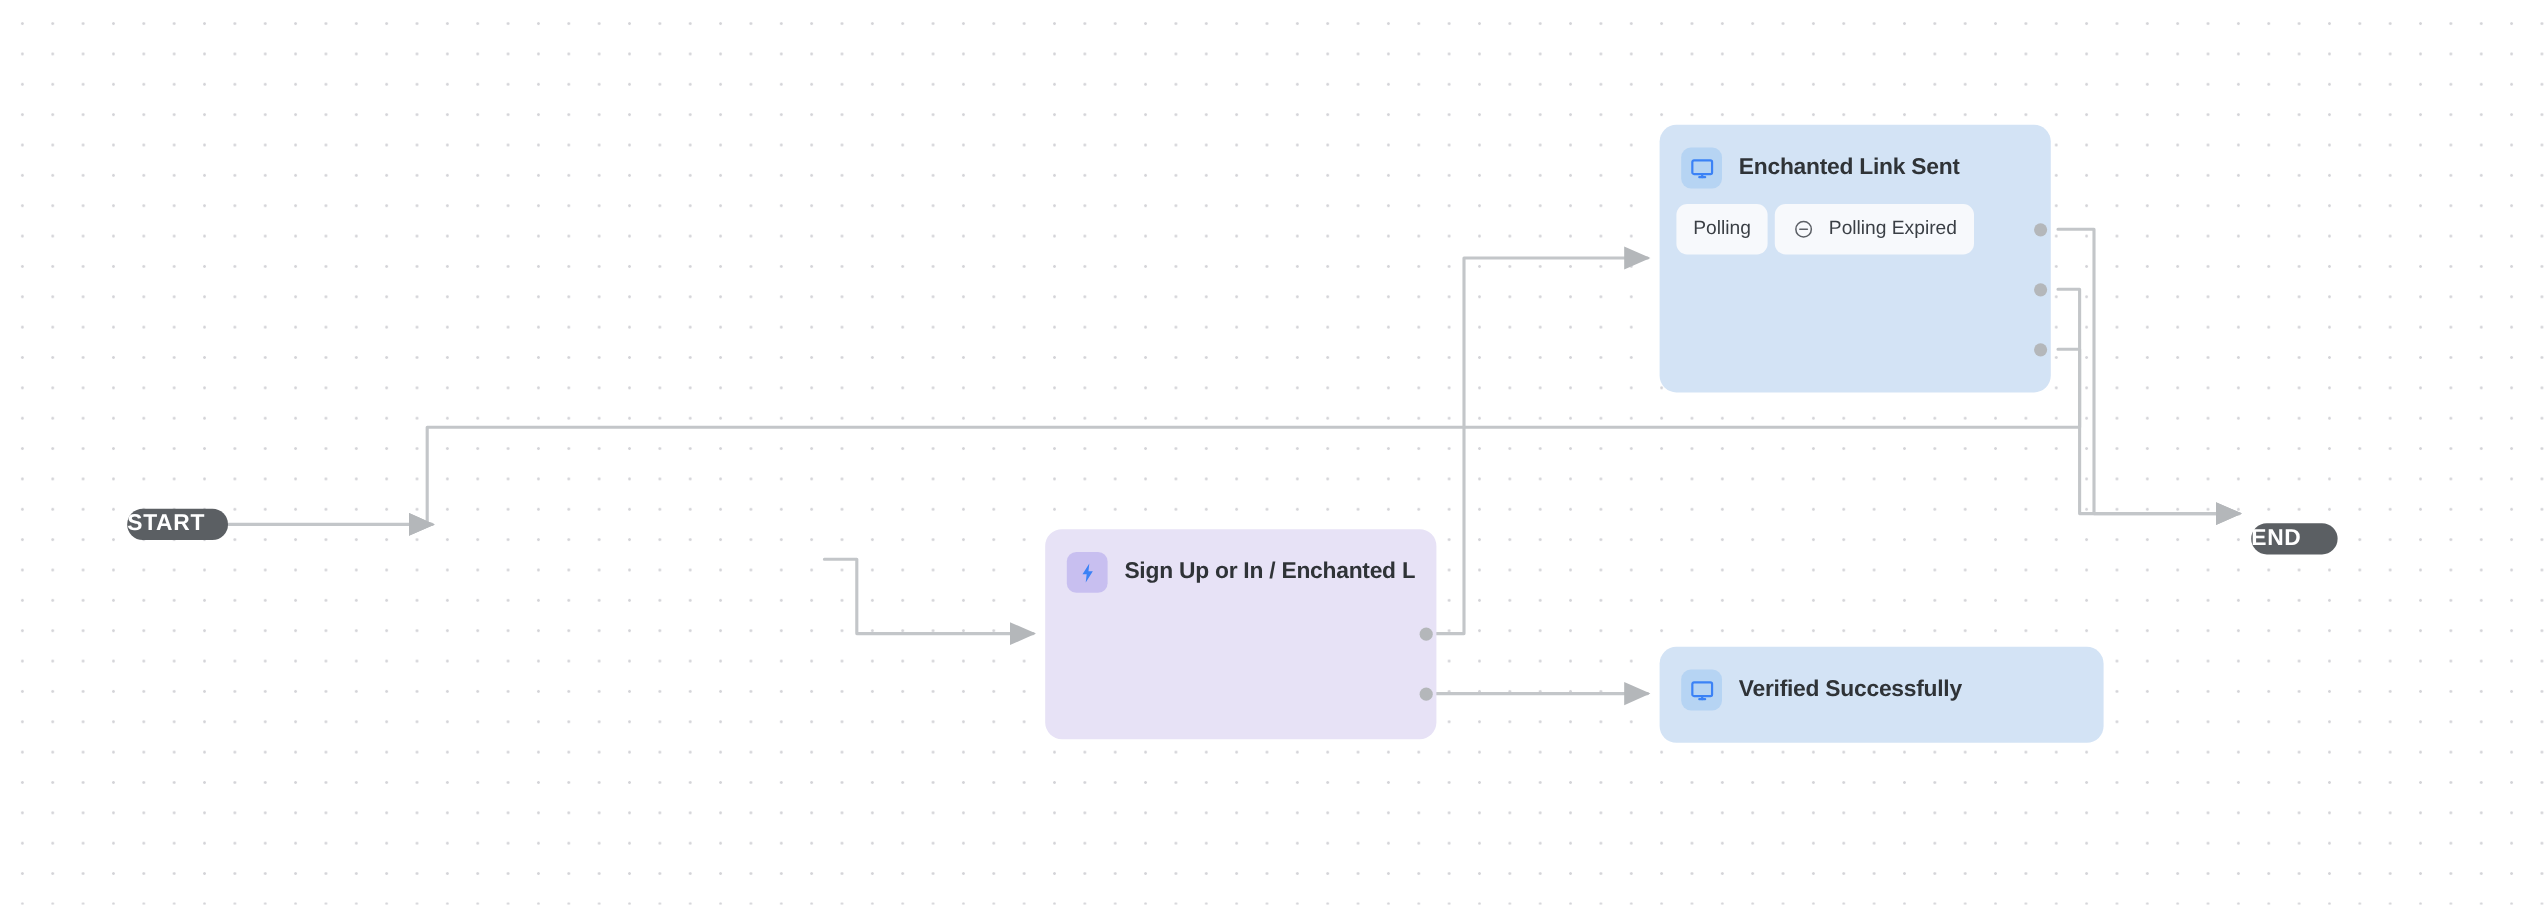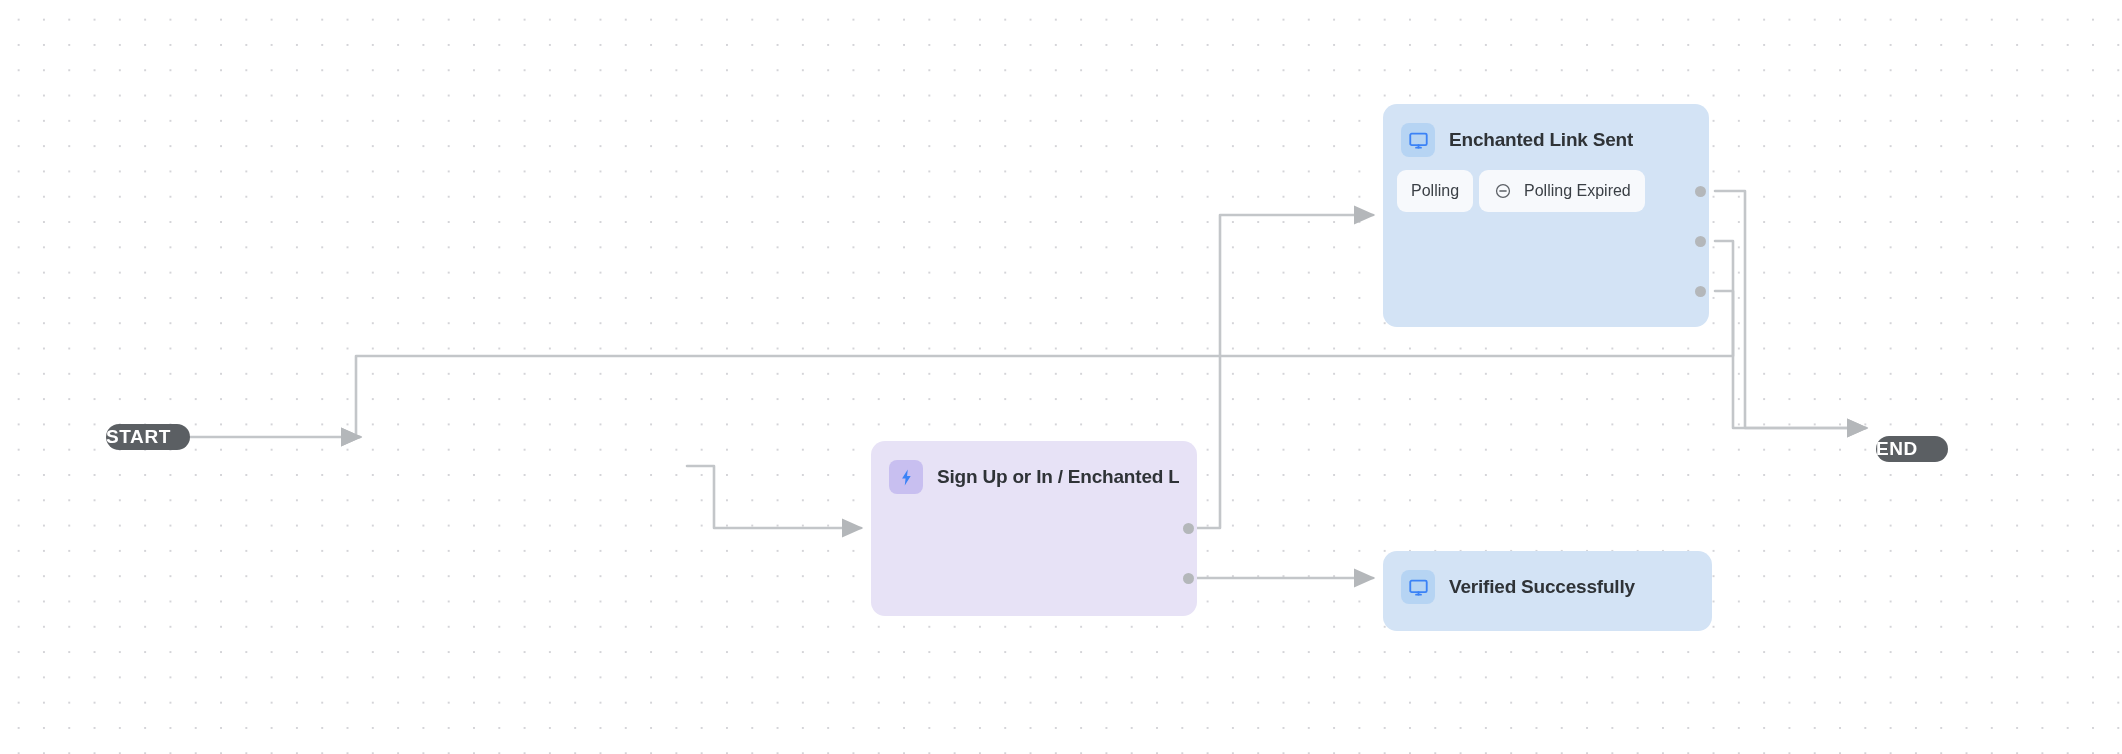--- a/index.html
+++ b/index.html
@@ -166,21 +166,21 @@
         </svg>
       </div>
       <div class="node-title">Sign Up or In / Enchanted Link /…</div>
     </div>
     <div class="rows">
     </div>
     <div class="port" style="left:312px; top:82px;"></div>
     <div class="port" style="left:312px; top:132px;"></div>
   </div>
 
-  <div class="node blue" style="left:1383px; top:539px; width:329px; height:80px;margin-top:12px;">
+  <div class="node blue" style="left:1383px; top:539px; width:370px; height:80px;">
     <div class="node-head">
       <div class="node-icon blue">
         <svg width="21" height="21" viewBox="0 0 24 24" fill="none" stroke="#3b82f6" stroke-width="2.1" stroke-linejoin="round">
           <rect x="2.6" y="4.2" width="18.8" height="13" rx="1.6"></rect>
           <path d="M9.2 20.2 h5.6" stroke-linecap="round"></path>
           <path d="M12 17.2 v3" stroke-linecap="round"></path>
         </svg>
       </div>
       <div class="node-title">Verified Successfully</div>
     </div>

